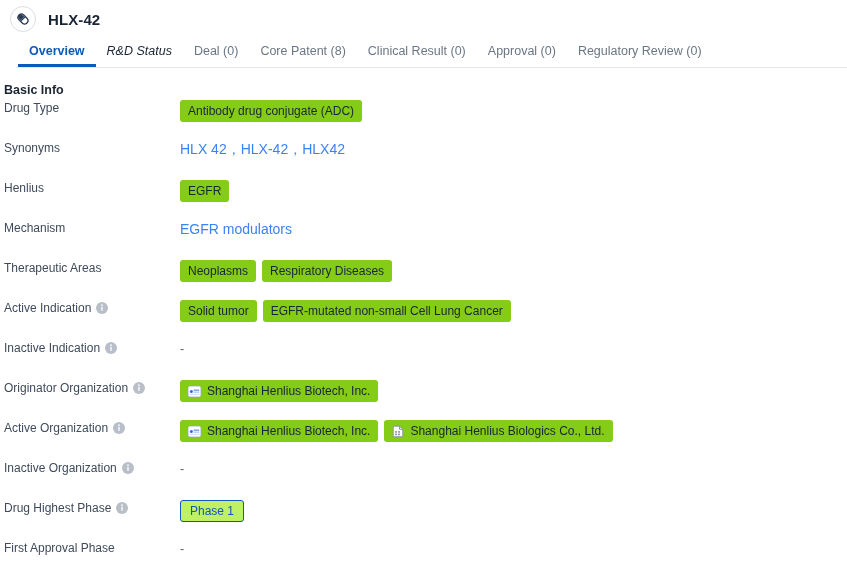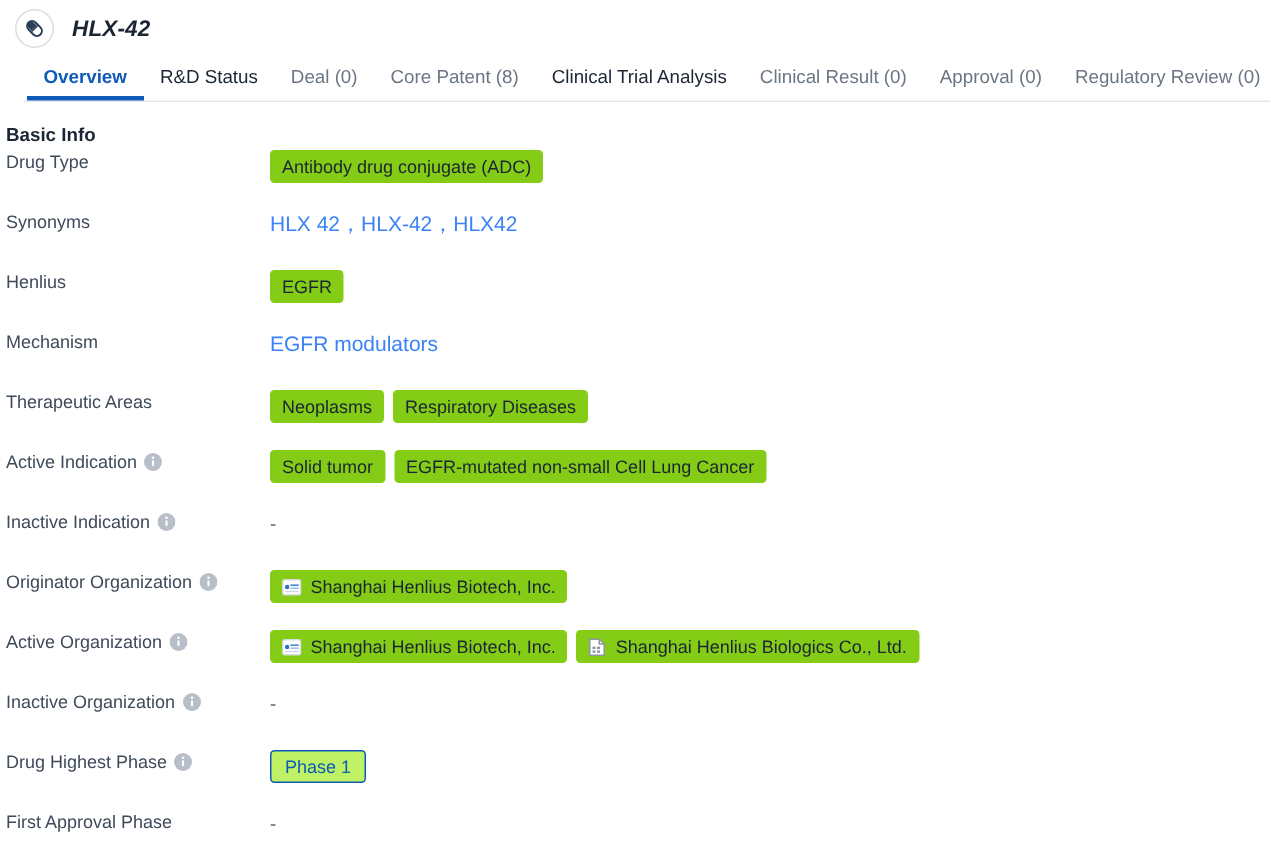--- a/index.html
+++ b/index.html
@@ -15,21 +15,20 @@
     overflow: hidden;
   }
 
   
   .header {
     display: flex;
     align-items: center;
     height: 38px;
     padding: 0 0 0 10px;
     box-sizing: border-box;
-    font-style: italic;
   }
   .drug-avatar {
     width: 24px;
     height: 24px;
     border-radius: 50%;
     border: 1px solid #d9dde3;
     background: #ffffff;
     display: flex;
     align-items: center;
     justify-content: center;
@@ -68,20 +67,21 @@
     font-size: 12.5px;
     line-height: 26px;
     height: 29px;
     padding: 0 11px;
     color: #6b7684;
     white-space: nowrap;
     cursor: pointer;
   }
   .tab.enabled {
     color: #1b2533;
+    font-style: italic;
   }
   .tab.active {
     color: #0d5ab7;
     font-weight: bold;
   }
   .tab.active::after {
     content: "";
     position: absolute;
     left: 0;
     right: 0;
@@ -197,21 +197,20 @@
     </svg>
   </div>
   <div class="drug-title">HLX-42</div>
 </div>
 
 <div class="tabbar">
   <div class="tab active">Overview</div>
   <div class="tab enabled">R&amp;D Status</div>
   <div class="tab">Deal (0)</div>
   <div class="tab">Core Patent (8)</div>
-  <div class="tab enabled">Clinical Trial Analysis</div>
   <div class="tab">Clinical Result (0)</div>
   <div class="tab">Approval (0)</div>
   <div class="tab">Regulatory Review (0)</div>
 </div>
 
 <div class="content">
 
   <div class="section-title">Basic Info</div>
 
   <div class="row row-h40">

